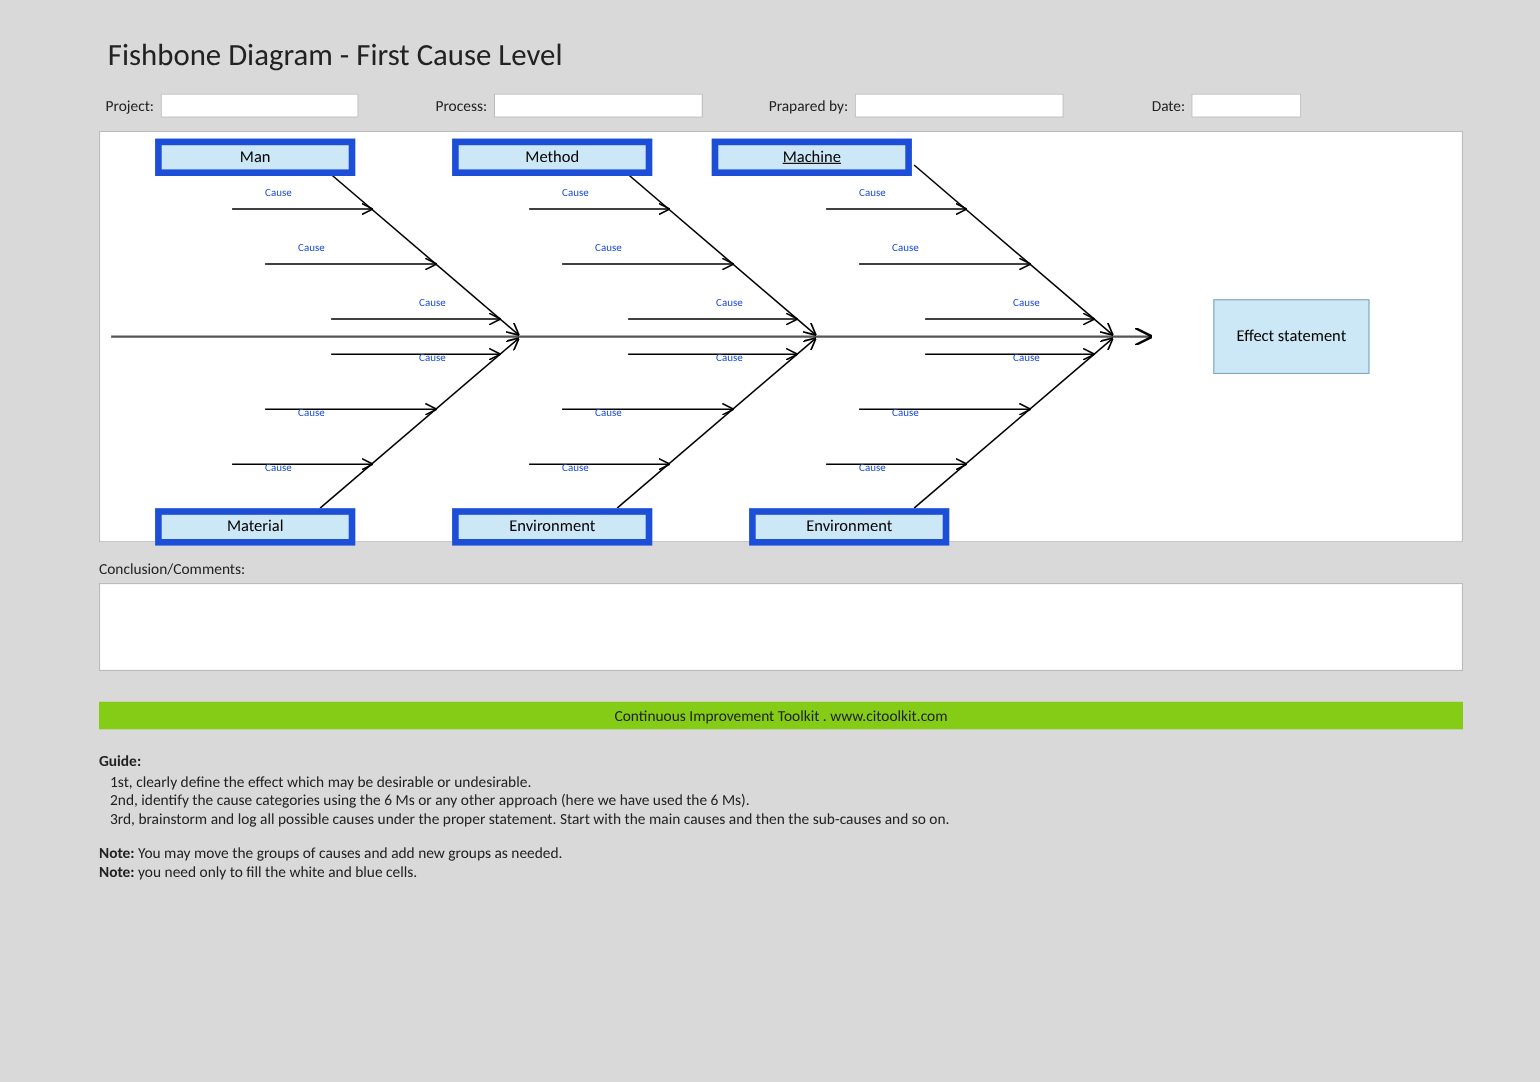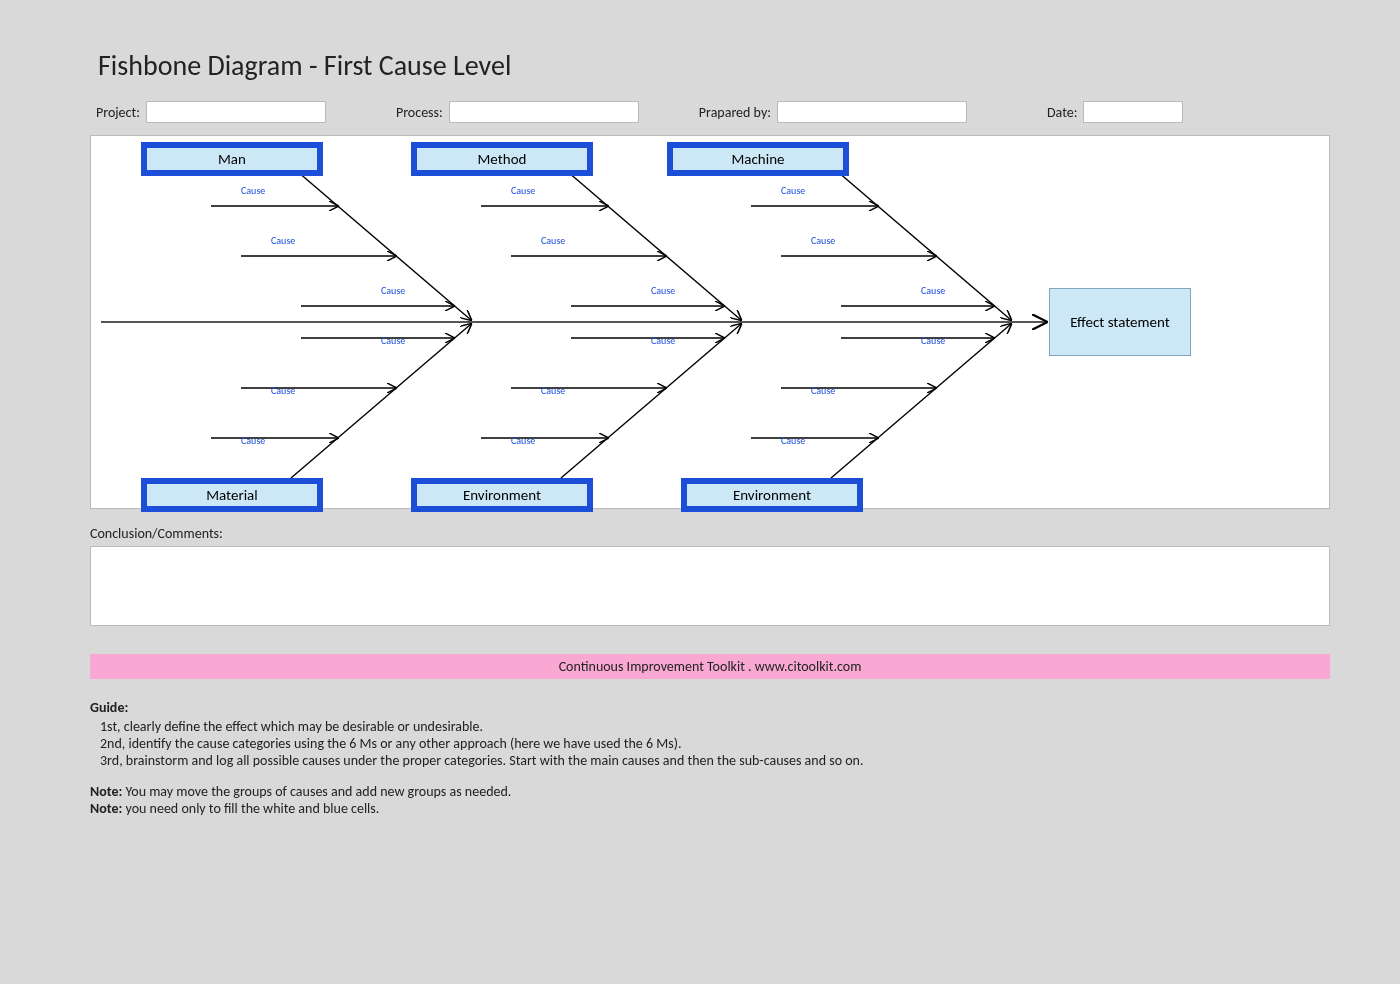--- a/index.html
+++ b/index.html
@@ -1,35 +1,35 @@
 <!DOCTYPE html>
 <html><head>
 <meta charset="utf-8">
 <style>
   html,body{margin:0;padding:0;background:#d9d9d9;font-family:"Calibri","Segoe UI",Arial,sans-serif;}
   .sheet{background:#d9d9d9;width:1340px;margin:0 auto;padding:30px 0 40px 0;}
-  .content{margin:16px 40px 0 60px;}
+  .content{margin:0 40px 0 60px;}
   .title{font-size:28px;color:#222;padding:2px 8px;margin-bottom:16px;}
   .form-row{display:flex;gap:12px;align-items:center;font-size:14px;color:#222;margin-bottom:12px;}
   .form-row label{padding-left:6px;}
   .form-row .fprj input{width:170px;}
   .form-row .fprc input{width:180px;}
   .form-row .fprep input{width:180px;}
   .form-row .fdate input{width:90px;}
   .form-row input{height:20px;border:1px solid #bbb;background:#fff;padding:0 4px;font-size:13px;}
   .fldgrp{display:flex;align-items:center;gap:6px;}
   .spacer{flex:0 0 auto;}
   .diagram-box{background:#fff;border:1px solid #bbb;height:372px;position:relative;}
   
   .catbox{position:absolute;width:170px;height:22px;background:#cce7f5;border:6px solid #1d4ed8;font-size:15px;text-align:center;line-height:22px;}
   .effectbox{position:absolute;width:140px;height:66px;background:#cce7f5;border:1px solid #7fa8bf;font-size:15px;display:flex;align-items:center;justify-content:center;}
   .causelbl{position:absolute;font-size:10px;color:#1d4ed8;}
   .conc-label{font-size:14px;color:#222;margin:16px 0 4px 0;}
   .conc-box{background:#fff;border:1px solid #bbb;height:78px;}
-  .footerbar{background:#f9a8d4;text-align:center;font-size:14px;color:#222;padding:4px 0;margin-top:28px;}
+  .footerbar{background:#84cc16;text-align:center;font-size:14px;color:#222;padding:4px 0;margin-top:28px;}
   .guide{font-size:14px;color:#222;margin-top:20px;}
   .guide .hd{font-weight:bold;margin-bottom:2px;}
   .guide .step{margin-left:10px;}
   .notes{font-size:14px;color:#222;margin-top:14px;}
   .notes b{font-weight:bold;}
   svg{position:absolute;left:0;top:0;}
 </style>
 </head>
 <body>
 
@@ -98,27 +98,27 @@
         <line x1="420" y1="252" x2="575" y2="252" stroke="#000" stroke-width="1.3" marker-end="url(#ah)"></line>
         <line x1="390" y1="302" x2="517" y2="302" stroke="#000" stroke-width="1.3" marker-end="url(#ah)"></line>
 
         <line x1="750" y1="202" x2="903" y2="202" stroke="#000" stroke-width="1.3" marker-end="url(#ah)"></line>
         <line x1="690" y1="252" x2="845" y2="252" stroke="#000" stroke-width="1.3" marker-end="url(#ah)"></line>
         <line x1="660" y1="302" x2="787" y2="302" stroke="#000" stroke-width="1.3" marker-end="url(#ah)"></line>
       </svg>
 
       <div class="catbox" style="left:50px; top:6px;">Man</div>
       <div class="catbox" style="left:320px;top:6px;">Method</div>
-      <div class="catbox" style="left:576px;top:6px;">Machine</div>
+      <div class="catbox" style="left:556px;top:6px;text-decoration:underline;">Machine</div>
 
       <div class="catbox" style="left:50px; top:342px;">Material</div>
       <div class="catbox" style="left:320px;top:342px;">Environment</div>
       <div class="catbox" style="left:590px;top:342px;">Environment</div>
 
-      <div class="effectbox" style="left:958px;top:152px;">Effect statement</div>
+      <div class="effectbox" style="left:1012px;top:152px;">Effect statement</div>
 
       <div class="causelbl" style="left:150px;top:48px;">Cause</div>
       <div class="causelbl" style="left:180px;top:98px;">Cause</div>
       <div class="causelbl" style="left:290px;top:148px;">Cause</div>
 
       <div class="causelbl" style="left:420px;top:48px;">Cause</div>
       <div class="causelbl" style="left:450px;top:98px;">Cause</div>
       <div class="causelbl" style="left:560px;top:148px;">Cause</div>
 
       <div class="causelbl" style="left:690px;top:48px;">Cause</div>
@@ -140,21 +140,21 @@
 
     <div class="conc-label">Conclusion/Comments:</div>
     <div class="conc-box"></div>
 
     <div class="footerbar">Continuous Improvement Toolkit . www.citoolkit.com</div>
 
     <div class="guide">
       <div class="hd">Guide:</div>
       <div class="step">1st, clearly define the effect which may be desirable or undesirable.</div>
       <div class="step">2nd, identify the cause categories using the 6 Ms or any other approach (here we have used the 6 Ms).</div>
-      <div class="step">3rd, brainstorm and log all possible causes under the proper categories. Start with the main causes and then the sub-causes and so on.</div>
+      <div class="step">3rd, brainstorm and log all possible causes under the proper statement. Start with the main causes and then the sub-causes and so on.</div>
     </div>
 
     <div class="notes">
       <div><b>Note:</b><span> You may move the groups of causes and add new groups as needed.</span></div>
       <div><b>Note:</b><span> you need only to fill the white and blue cells.</span></div>
     </div>
   </div>
 </div>
 
 </body></html>

